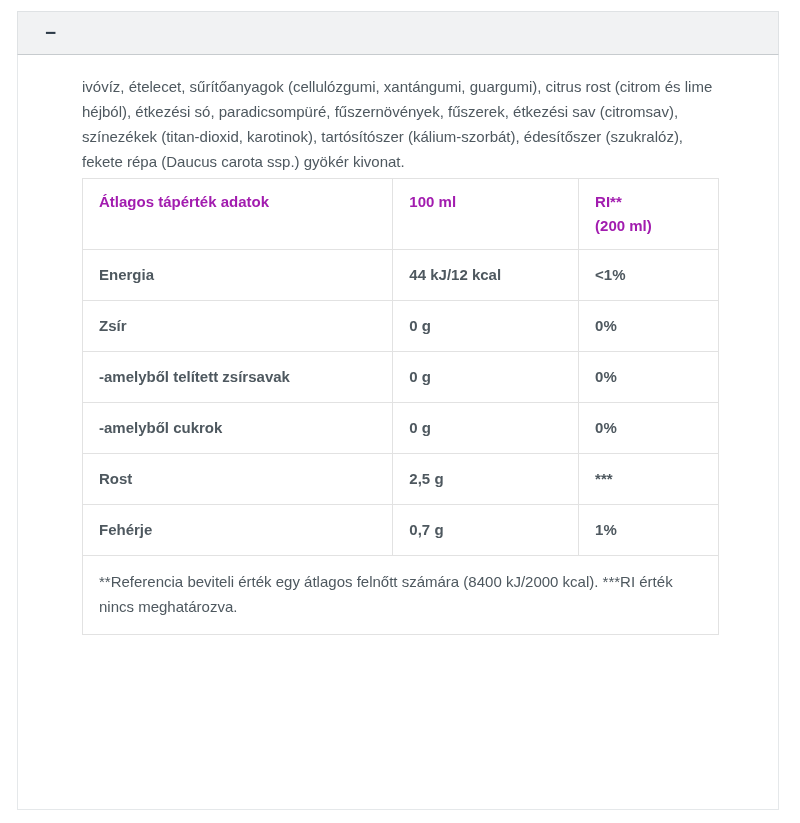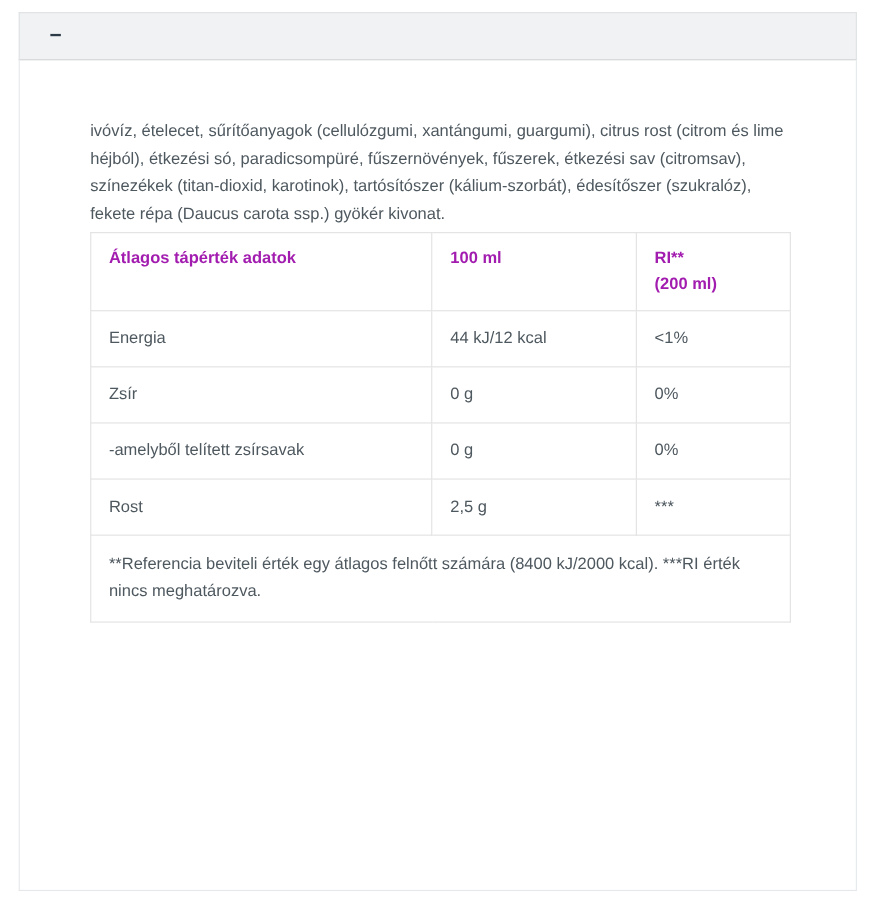--- a/index.html
+++ b/index.html
@@ -42,21 +42,21 @@
     font-style: italic;
     font-size: 17px;
     letter-spacing: 0.2px;
   }
   .accordion-body {
     box-sizing: border-box;
     height: 755px;
     background: #ffffff;
     border: 1px solid #e5e8ea;
     border-top: none;
-    padding: 52px 59px 0 64px;
+    padding: 19px 59px 0 64px;
   }
   .ingredients {
     margin: 0;
     font-size: 15px;
     line-height: 25px;
     color: #4e585f;
   }
   table.nutrition {
     border-collapse: collapse;
     width: 100%;
@@ -73,21 +73,21 @@
     text-align: left;
   }
   .nutrition thead th {
     font-weight: 700;
     color: #a21caf;
     vertical-align: baseline;
     padding: 11px 14px 11px 16px;
     line-height: 24px;
   }
   .nutrition tbody td {
-    font-weight: 400;
+    font-weight: 700;
     padding: 14px 14px 14px 16px;
     line-height: 22px;
     vertical-align: middle;
   }
   .nutrition tfoot td {
     font-weight: 400;
     padding: 13px 18px 15px 16px;
     line-height: 25px;
   }
 </style>
@@ -128,23 +128,33 @@
           <td>Zsír</td>
           <td>0 g</td>
           <td>0%</td>
         </tr>
         <tr>
           <td>-amelyből telített zsírsavak</td>
           <td>0 g</td>
           <td>0%</td>
         </tr>
         <tr>
+          <td>-amelyből cukrok</td>
+          <td>0 g</td>
+          <td>0%</td>
+        </tr>
+        <tr>
           <td>Rost</td>
           <td>2,5 g</td>
           <td>***</td>
+        </tr>
+        <tr>
+          <td>Fehérje</td>
+          <td>0,7 g</td>
+          <td>1%</td>
         </tr>
       </tbody>
       <tfoot>
         <tr>
           <td colspan="3">**Referencia beviteli érték egy átlagos felnőtt számára (8400 kJ/2000 kcal). ***RI érték nincs meghatározva.</td>
         </tr>
       </tfoot>
     </table>
   </div>
 </div>

